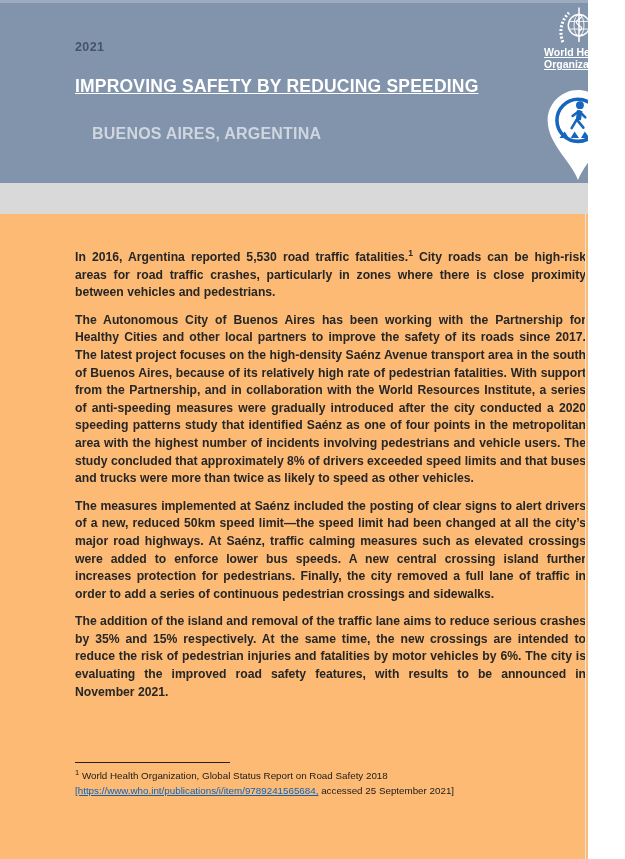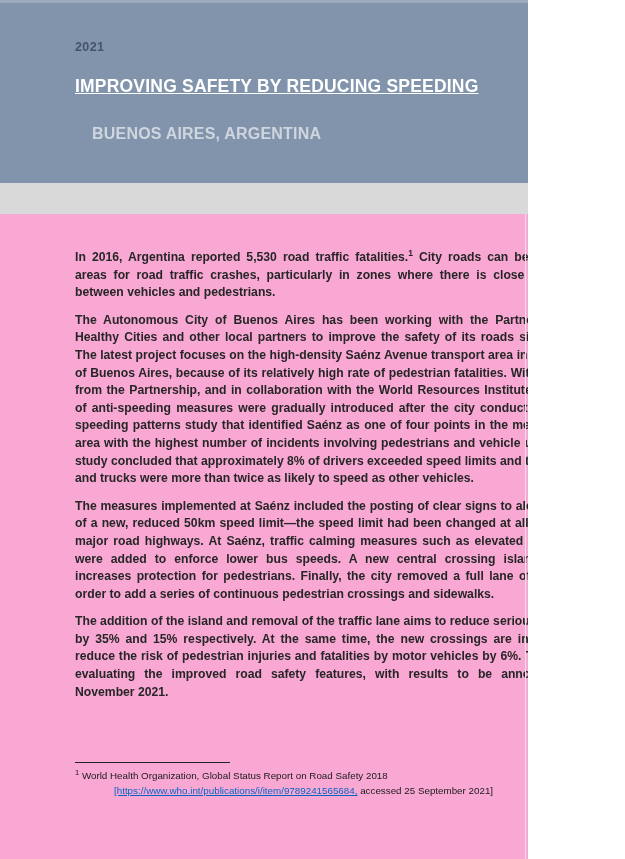--- a/index.html
+++ b/index.html
@@ -1,17 +1,17 @@
 <!DOCTYPE html>
 <html><head>
 <meta charset="utf-8">
 <style>
   html,body { margin:0; padding:0; background:#ffffff; }
   .page {
-    position:relative; width:528px; height:859px; background:#f9a8d4;
+    position:relative; width:588px; height:859px; background:#fdba74;
     font-family:"Liberation Sans", sans-serif; overflow:hidden;
   }
   .header {
     position:absolute; left:0; top:0; width:625px; height:183px;
     background:#8294ac;
   }
   .header::before {
     content:""; position:absolute; left:0; top:0; width:100%; height:3px;
     background:rgba(255,255,255,0.22);
   }
@@ -43,21 +43,21 @@
   .content p { margin:0 0 10px 0;font-weight:bold; }
   .content sup { font-size:8.5px; line-height:0; }
   .footnote {
     position:absolute; left:75px; top:762px; width:470px;
     color:#1a1a1a; font-size:9.8px; line-height:15px;
   }
   .footnote-rule {
     width:155px; height:0; border-top:1.2px solid #222222; margin:0 0 5px 0;
   }
   .footnote sup { font-size:7.5px; line-height:0; }
-  .footnote a { color:#0563c1; text-decoration:underline;margin-left:39px; }
+  .footnote a { color:#0563c1; text-decoration:underline; }
   .page-edge {
     position:absolute; top:214px; bottom:0; right:2px; width:1px; background:#e4e4e4;
   }
 </style>
 </head>
 <body>
 
 <div class="page">
 
   <div class="header">

